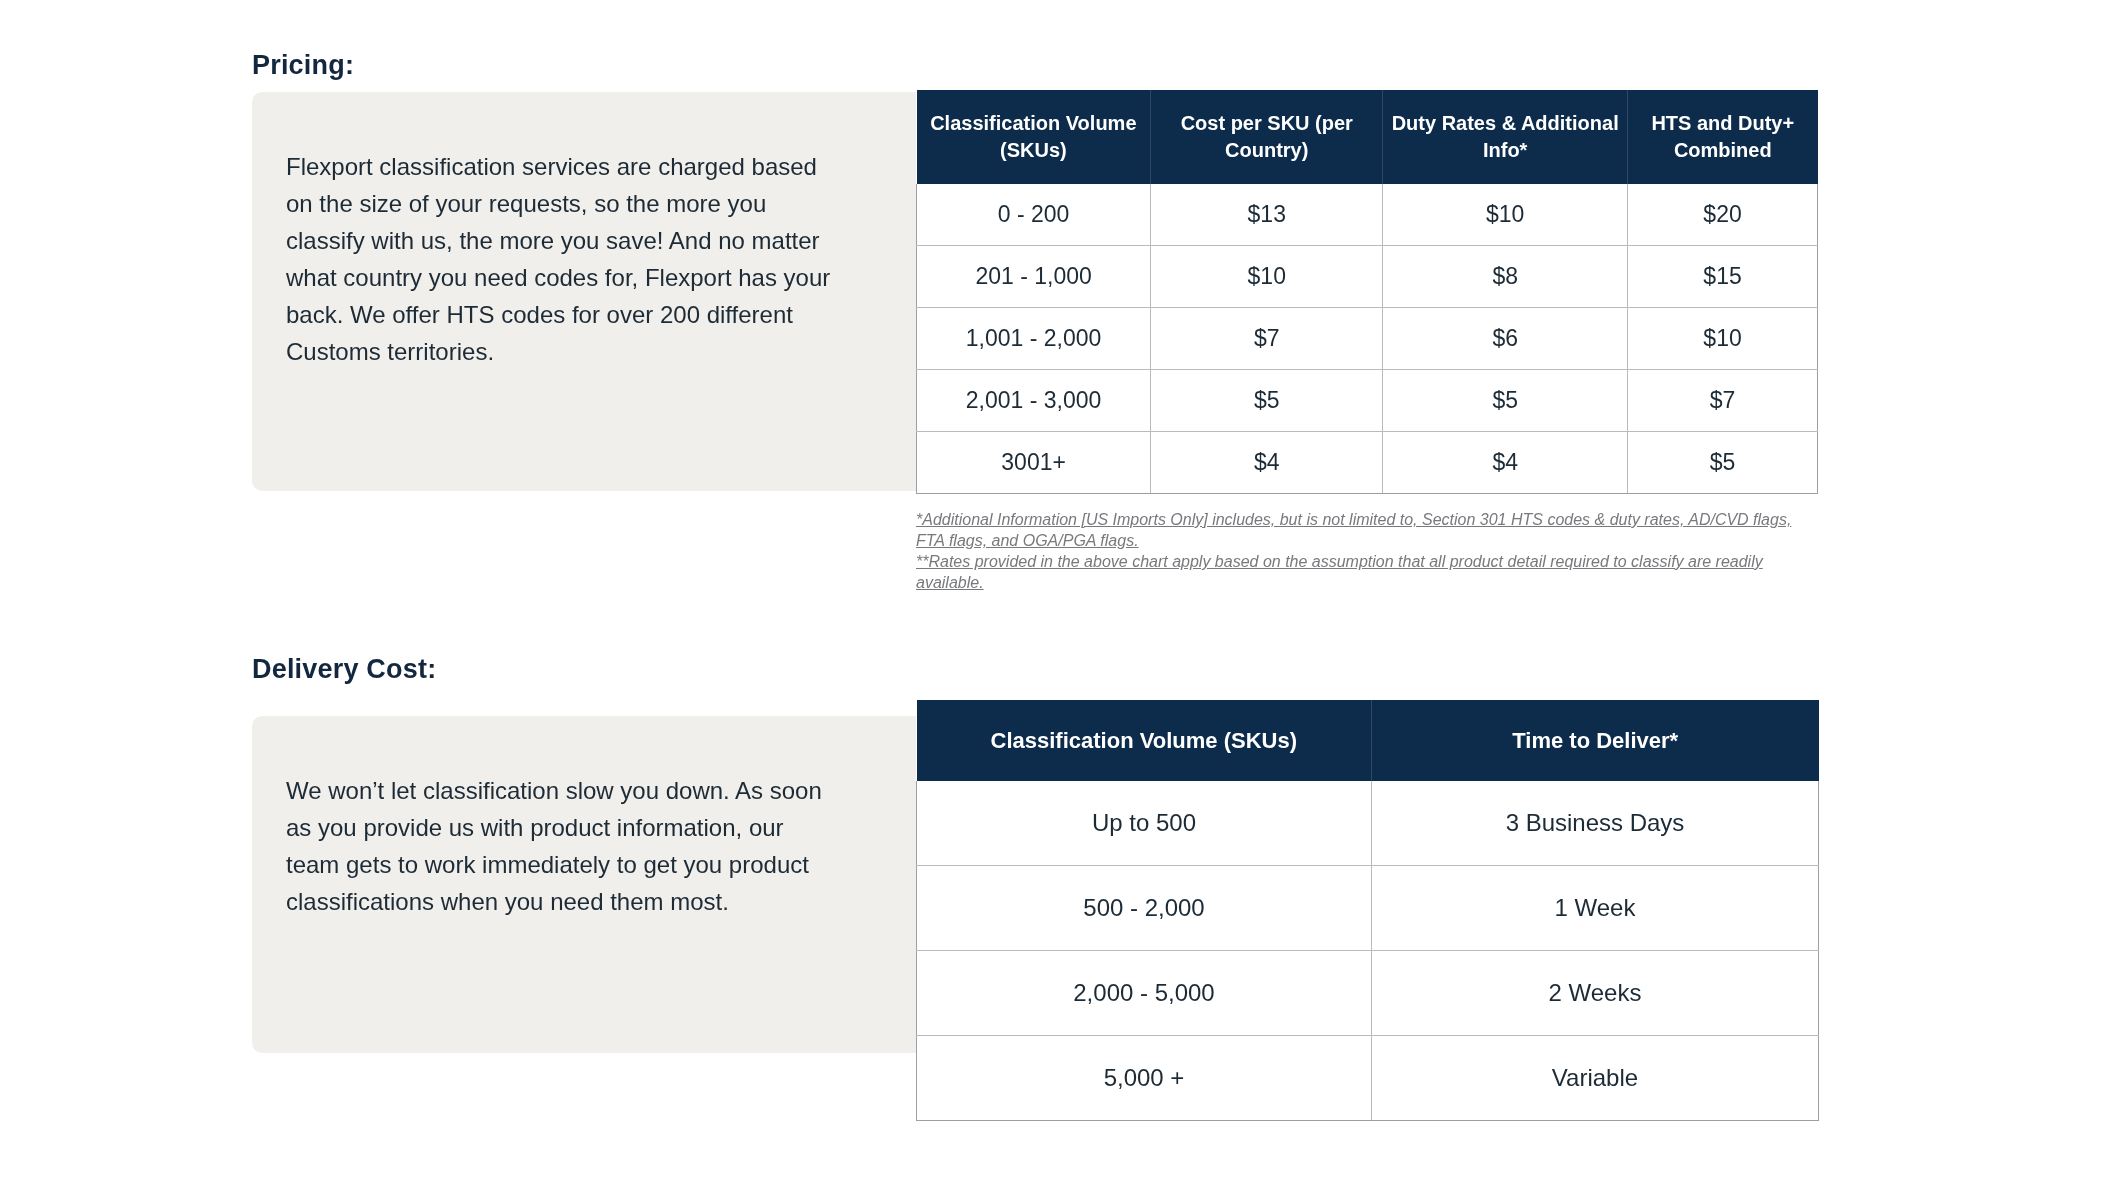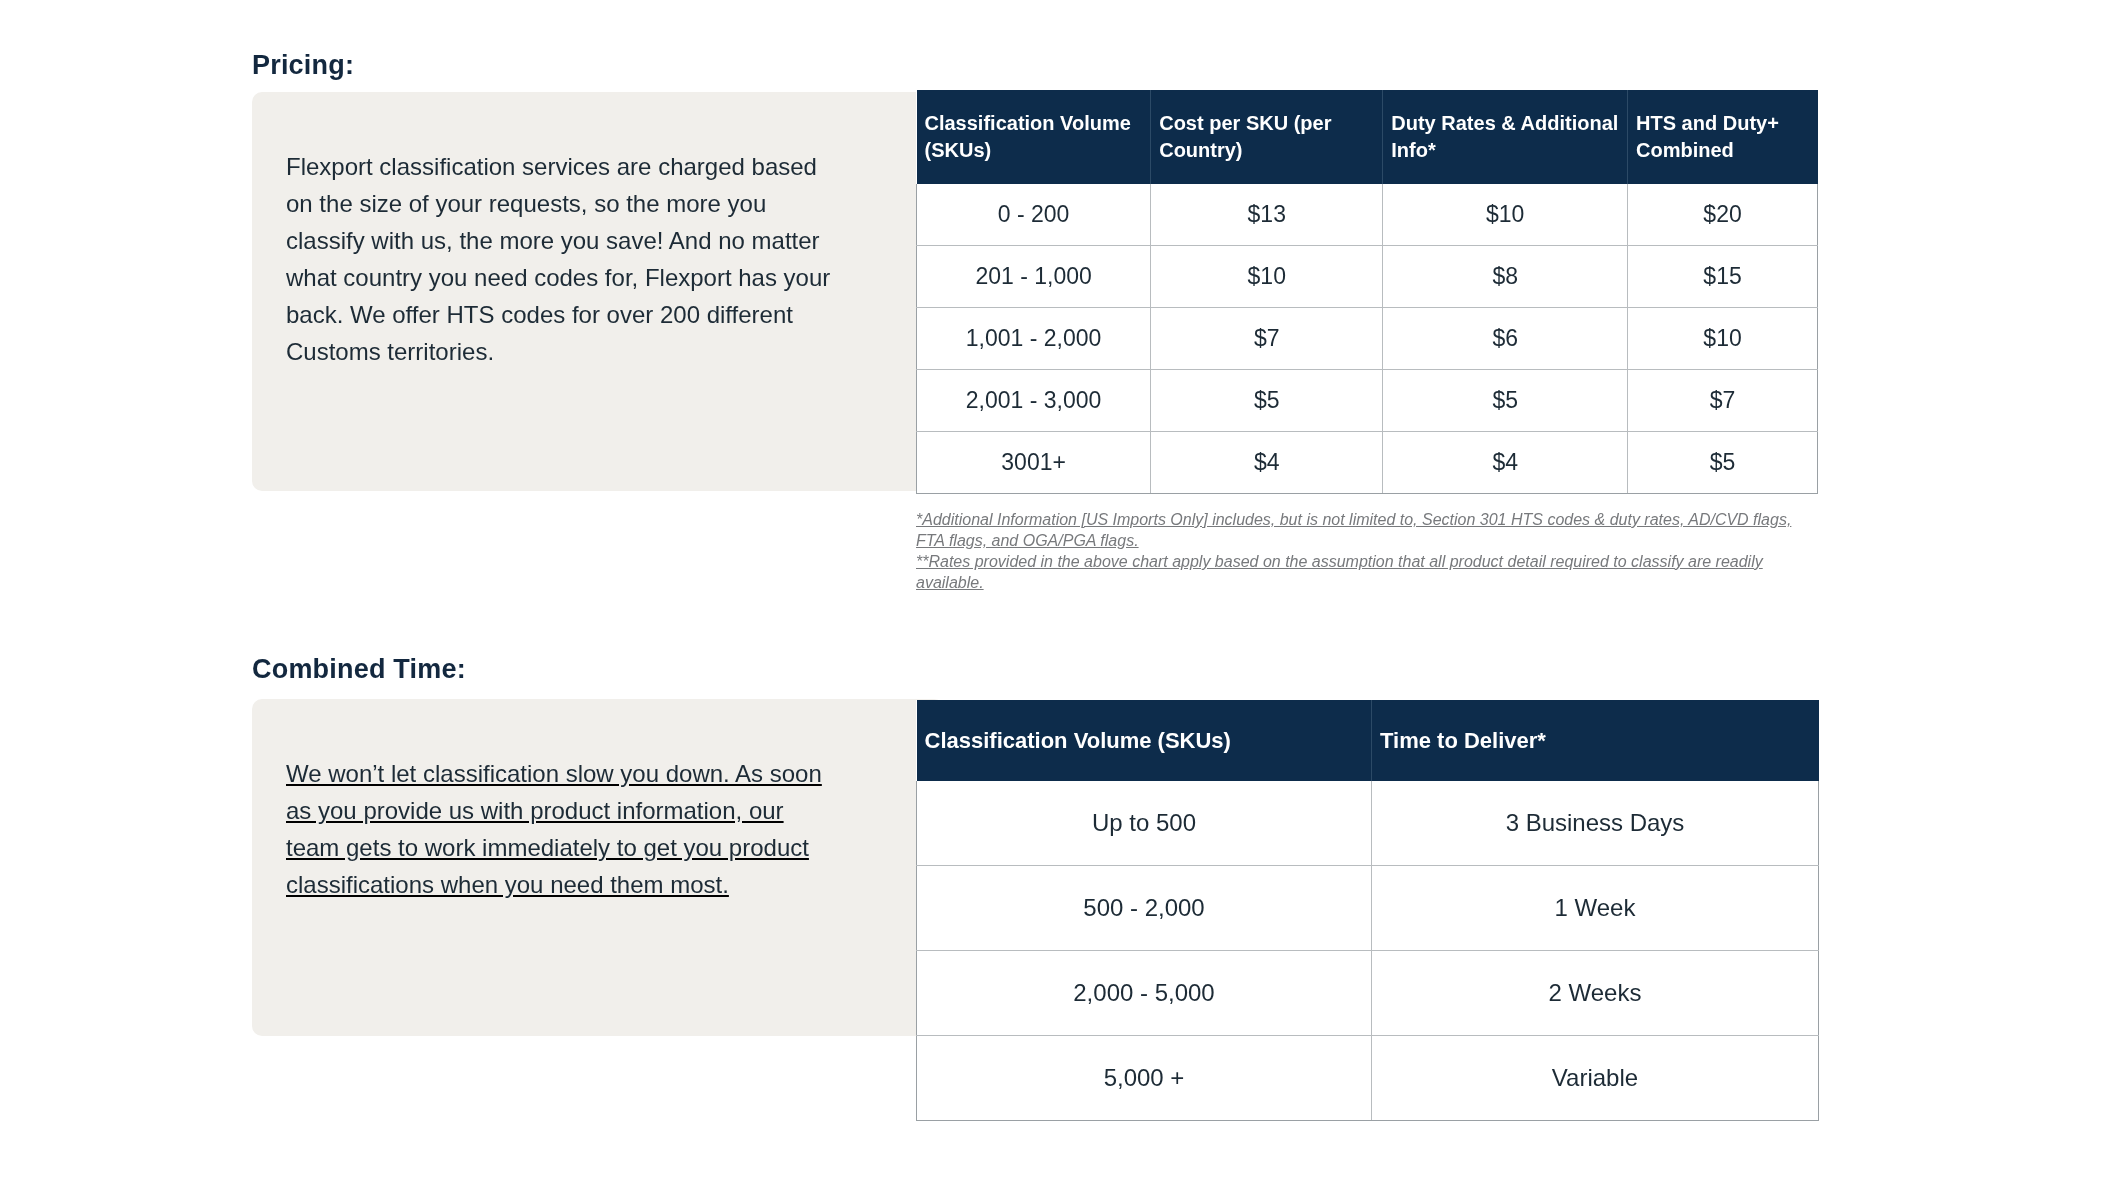--- a/index.html
+++ b/index.html
@@ -33,21 +33,21 @@
   
   .text-card {
     position: absolute;
     background: #f1efeb;
     border-radius: 10px;
     left: 252px;
     width: 692px;
     padding: 56px 34px 34px 34px;
   }
   #pricing-card { top: 92px; height: 399px; }
-  #delivery-card { top: 699px; height: 337px; text-decoration: underline; }
+  #delivery-card { top: 716px; height: 337px; }
   .card-text {
     font-size: 24px;
     line-height: 37px;
     color: #1d2b36;
     max-width: 545px;
   }
 
   
   .table-wrap { position: absolute; }
   #pricing-table-wrap { left: 916px; top: 90px; width: 902px; }
@@ -59,21 +59,21 @@
     table-layout: fixed;
     background: #ffffff;
   }
   thead th {
     background: #0d2c4b;
     color: #ffffff;
     font-size: 20px;
     font-weight: bold;
     line-height: 27px;
     padding: 20px 8px;
-    text-align: left;
+    text-align: center;
     border-right: 1px solid #2c4a66;
     vertical-align: middle;
   }
   thead th:last-child { border-right: none; }
   tbody td {
     font-size: 23px;
     color: #1d2b36;
     text-align: center;
     padding: 17px 0;
     border: 1px solid #b8bcbf;
@@ -161,21 +161,21 @@
         </tr>
       </tbody>
     </table>
 
     <div class="footnote" id="pricing-footnote">
       <p>*Additional Information [US Imports Only] includes, but is not limited to, Section 301 HTS codes &amp; duty rates, AD/CVD flags, FTA flags, and OGA/PGA flags.</p>
       <p>**Rates provided in the above chart apply based on the assumption that all product detail required to classify are readily available.</p>
     </div>
   </div>
 
-  <div class="section-heading" id="delivery-heading">Combined Time:</div>
+  <div class="section-heading" id="delivery-heading">Delivery Cost:</div>
 
   <div class="text-card" id="delivery-card">
     <div class="card-text">We won’t let classification slow you down. As soon as you provide us with product information, our team gets to work immediately to get you product classifications when you need them most.</div>
   </div>
 
   <div class="table-wrap" id="delivery-table-wrap">
     <table id="delivery-table">
       <thead>
         <tr>
           <th>Classification Volume (SKUs)</th>

